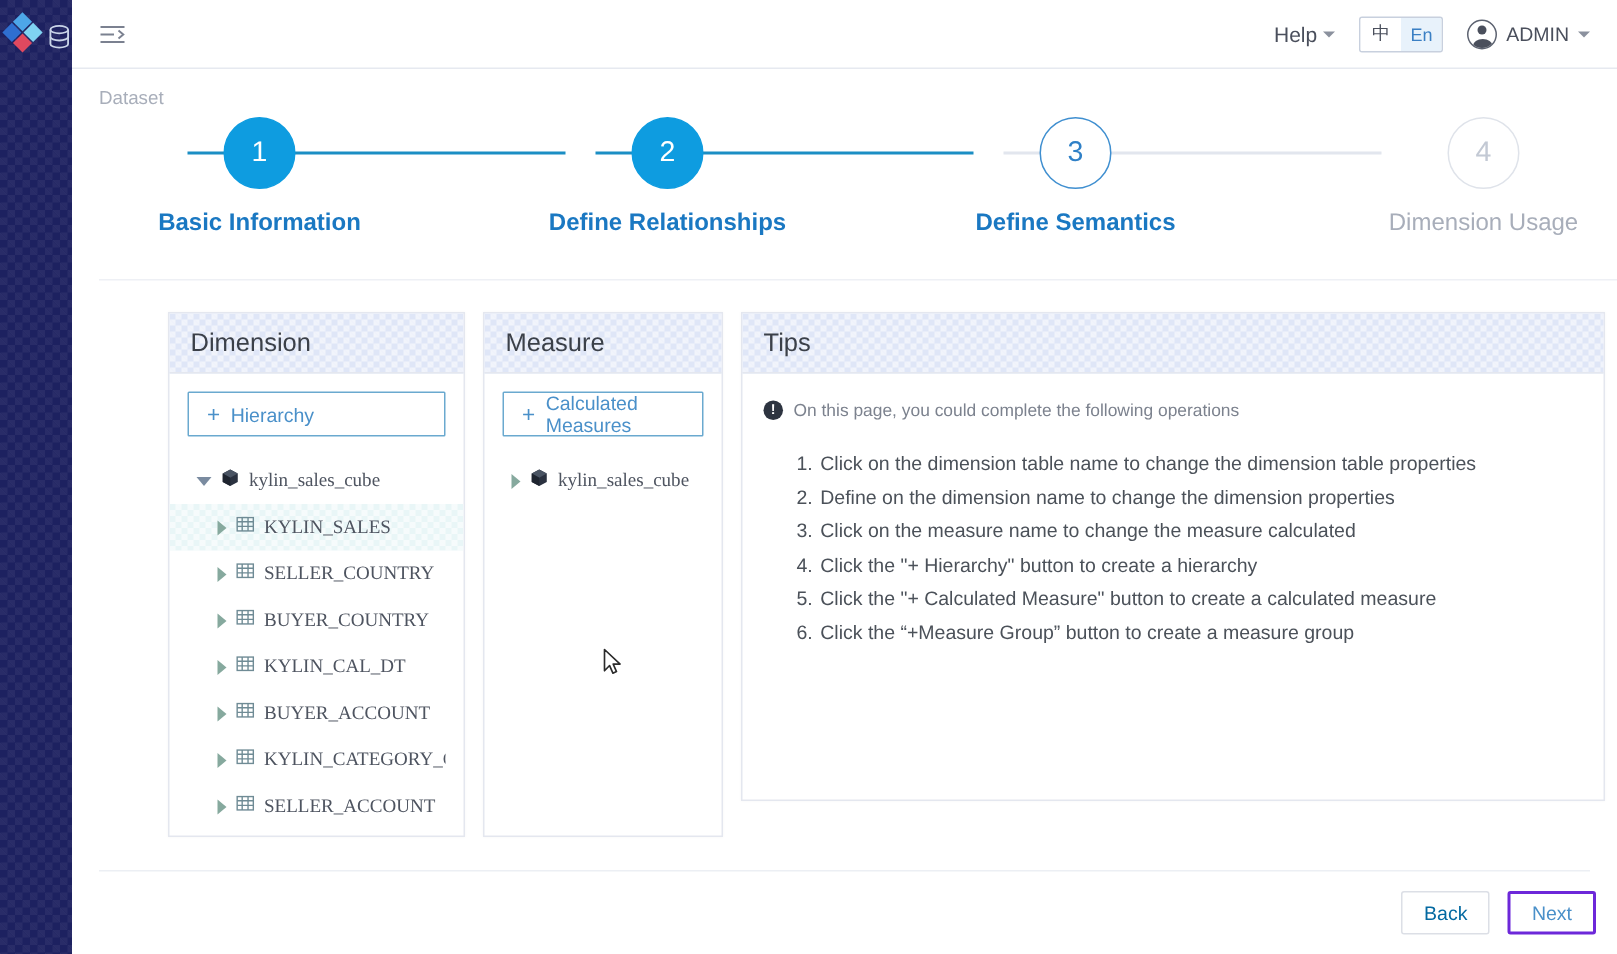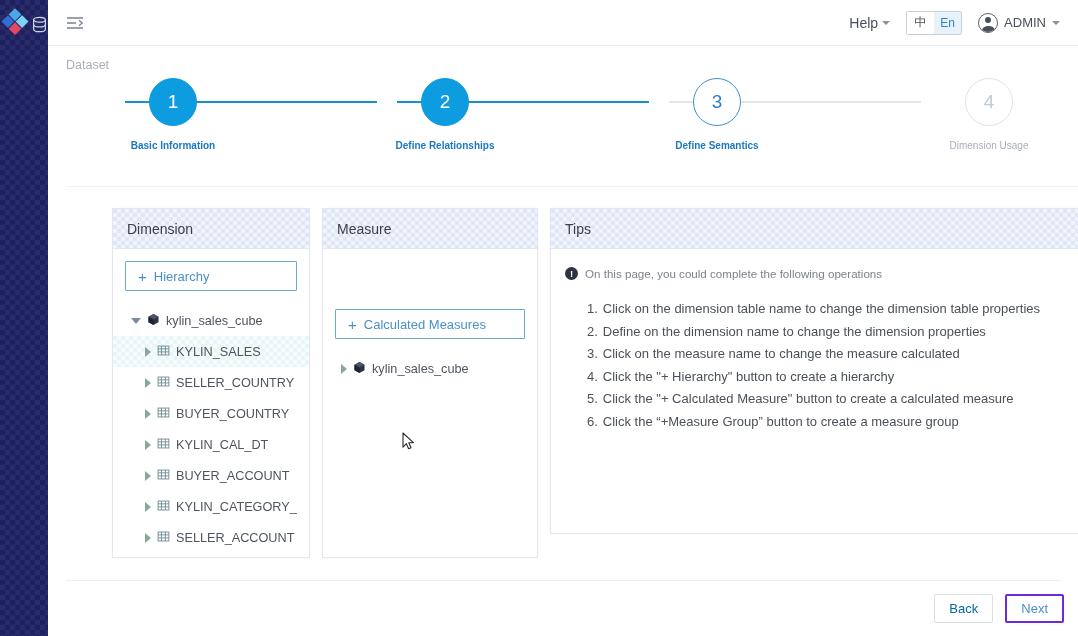--- a/index.html
+++ b/index.html
@@ -107,21 +107,21 @@
     display: flex; flex-direction: column; align-items: center;
   }
   .circle {
     width: 48px; height: 48px; border-radius: 50%;
     display: flex; align-items: center; justify-content: center;
     font-size: 19px; z-index: 2; background: #ffffff;
   }
   .circle.done { background: #0e9ce0; color: #ffffff; border: 1px solid #0e9ce0; }
   .circle.active { background: #ffffff; color: #2f80c7; border: 1.5px solid #3f8fd0; }
   .circle.todo { background: #ffffff; color: #c3c9d4; border: 1.5px solid #dfe3ea; }
-  .step-label { margin-top: 14px; font-size: 10px; white-space: nowrap; }
+  .step-label { margin-top: 14px; font-size: 16px; white-space: nowrap; }
   .step-label.on { color: #1a78c2; font-weight: bold; }
   .step-label.off { color: #a8aeba; }
   .connector { position: absolute; top: 23px; height: 2px; z-index: 1; }
   .connector.blue { background: #1b8ec4; }
   .connector.grey { background: #e2e6ee; }
   .stepper-sep {
     position: absolute; left: 18px; right: 0; top: 186px;
     height: 1px; background: #eef0f5;
   }
 
@@ -139,43 +139,43 @@
   .panel-head {
     height: 40px; flex: 0 0 40px;
     background: #dfe6f7;
     background-image:
       linear-gradient(45deg, rgba(255,255,255,0.55) 25%, transparent 25%, transparent 75%, rgba(255,255,255,0.55) 75%),
       linear-gradient(45deg, rgba(255,255,255,0.55) 25%, transparent 25%, transparent 75%, rgba(255,255,255,0.55) 75%);
     background-size: 8px 8px;
     background-position: 0 0, 4px 4px;
     display: flex; align-items: center;
     padding-left: 14px;
-    font-size: 14px; color: #3b4049;
+    font-size: 17px; color: #3b4049;
     border-bottom: 1px solid #e4e7ef;
   }
   .panel-body { flex: 1; padding: 12px; overflow: hidden; }
 
   .panel-dimension { width: 198px; height: 350px; }
-  .panel-measure { width: 216px; height: 350px; gap: 48px; }
+  .panel-measure { width: 160px; height: 350px; }
   .panel-tips { width: 576px; height: 326px; }
 
   .add-btn {
     width: 100%; height: 30px;
     border: 1px solid #6aa9cf;
     background: #ffffff;
     color: #4a90c9; font-size: 13px;
     display: flex; align-items: center; padding-left: 12px; gap: 7px;
     cursor: pointer;
     font-family: "Liberation Sans", sans-serif;
     border-radius: 1px;
   }
   .add-btn .plus { font-size: 15px; line-height: 1; }
 
   
-  .tree { margin-top: 14px; }
+  .tree { margin-top: 14px; font-family: Liberation Serif, serif; }
   .tree-row {
     display: flex; align-items: center; gap: 6px;
     height: 31px; font-size: 12.7px; color: #4e5460;
     cursor: pointer; white-space: nowrap; overflow: hidden;
   }
   .tree-row.root { padding-left: 6px; color: #4e5460; }
   .tree-row.child { padding-left: 20px; }
   .tree-row.highlight {
     background: #e9f6f7;
     background-image:

